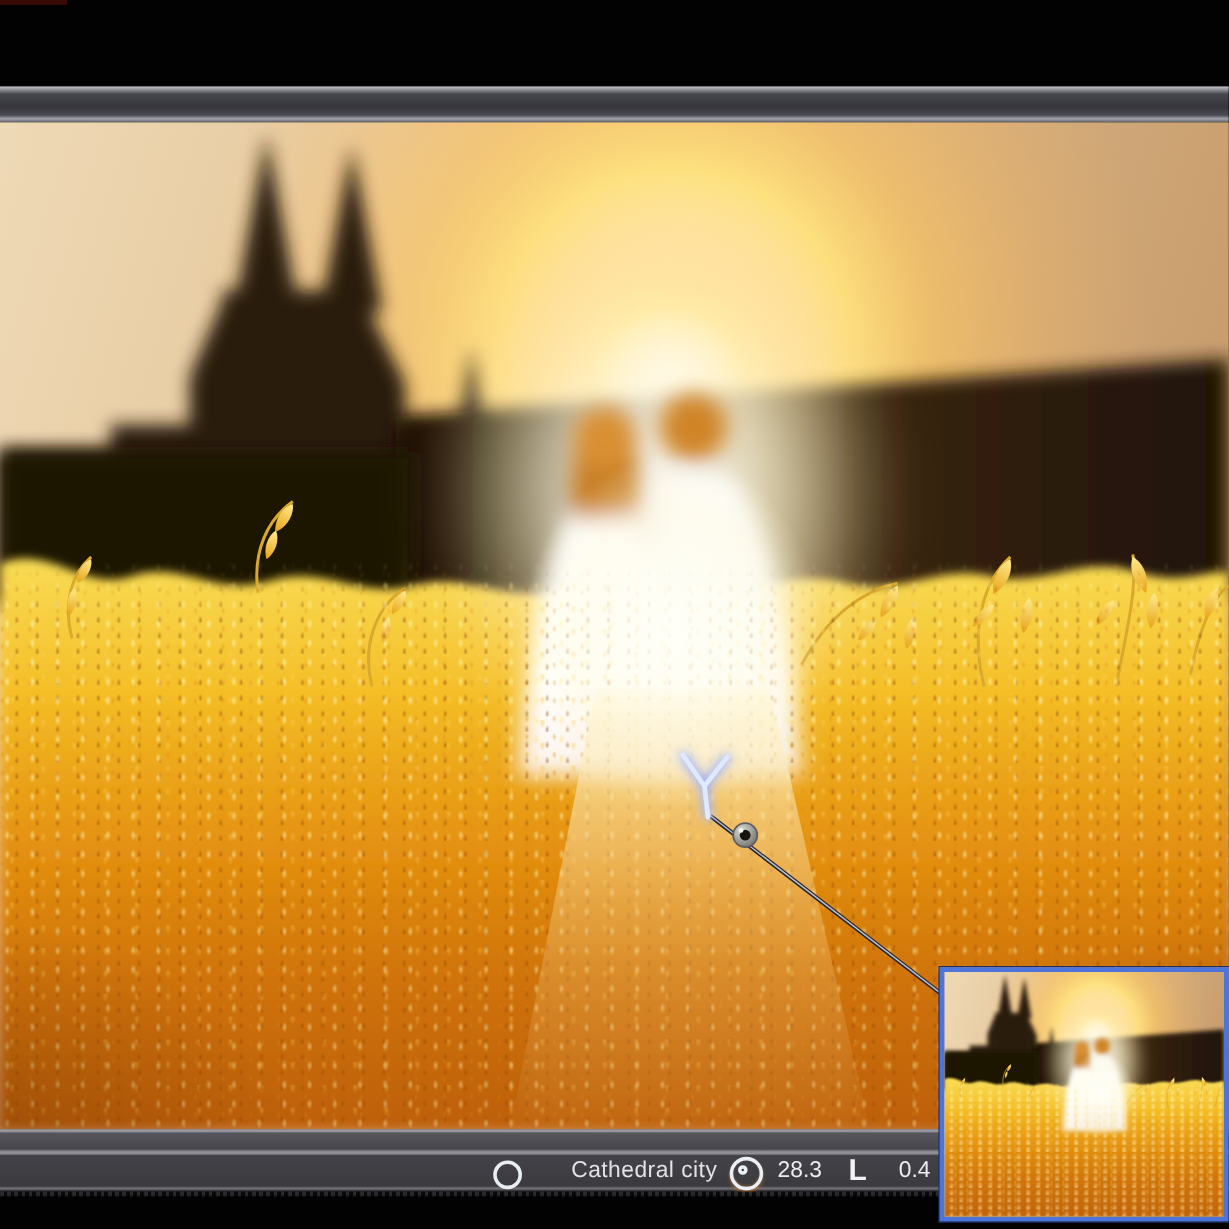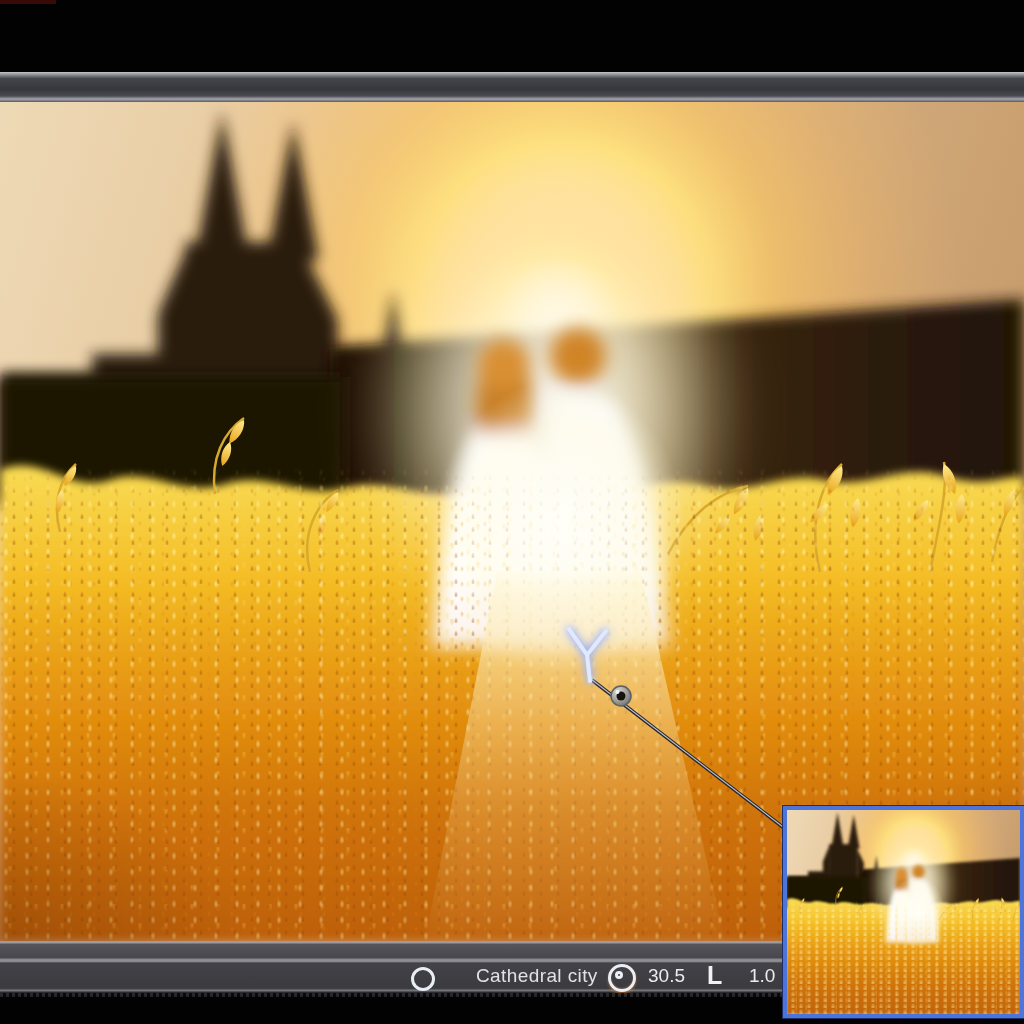--- a/index.html
+++ b/index.html
@@ -224,19 +224,19 @@
     <div class="couple-reglow"></div>
     <div class="warm-overlay"></div>
   </div>
 
   <div class="status-bar">
     <span class="item ring-ic"></span>
     <span class="item loc-label">Cathedral city</span>
     <span class="item target-ic">
         <span class="inner"></span>
       </span>
-    <span class="item aspect-val">30.5</span>
+    <span class="item aspect-val">28.3</span>
     <span class="item lvl-ic">L</span>
-    <span class="item lvl-val">1.0</span>
+    <span class="item lvl-val">0.4</span>
     <span class="bar-ticks"></span>
   </div>
 
 </div>
 
 </body></html>

